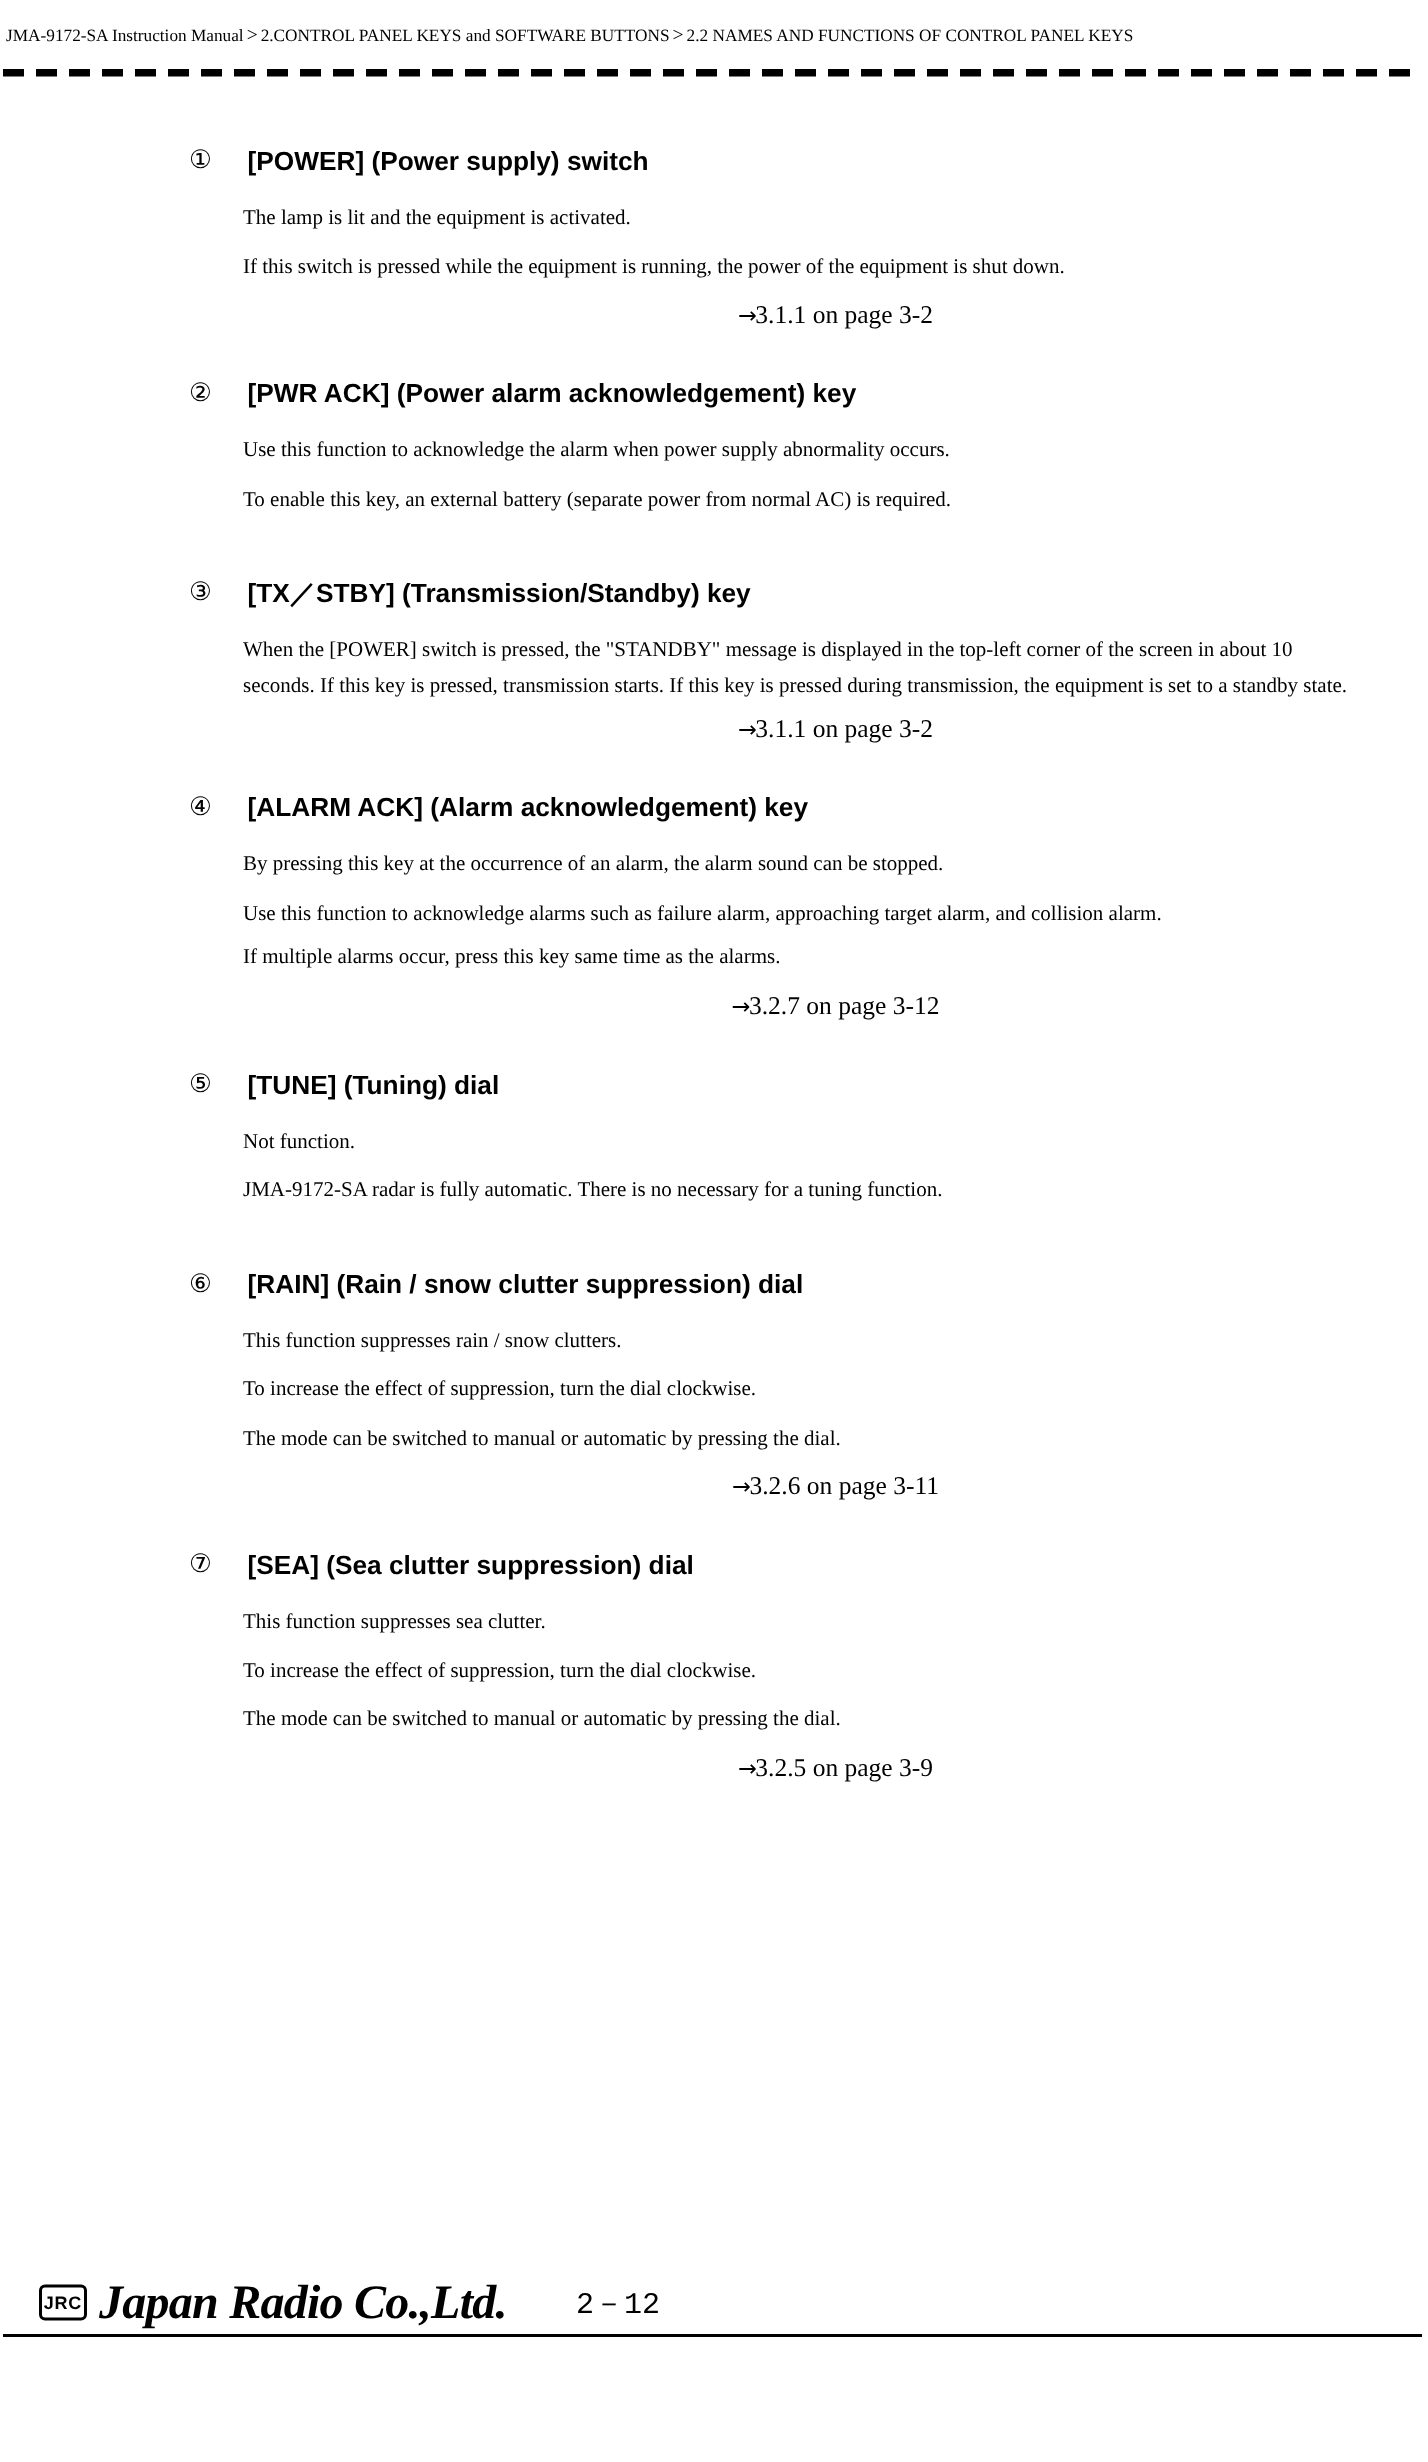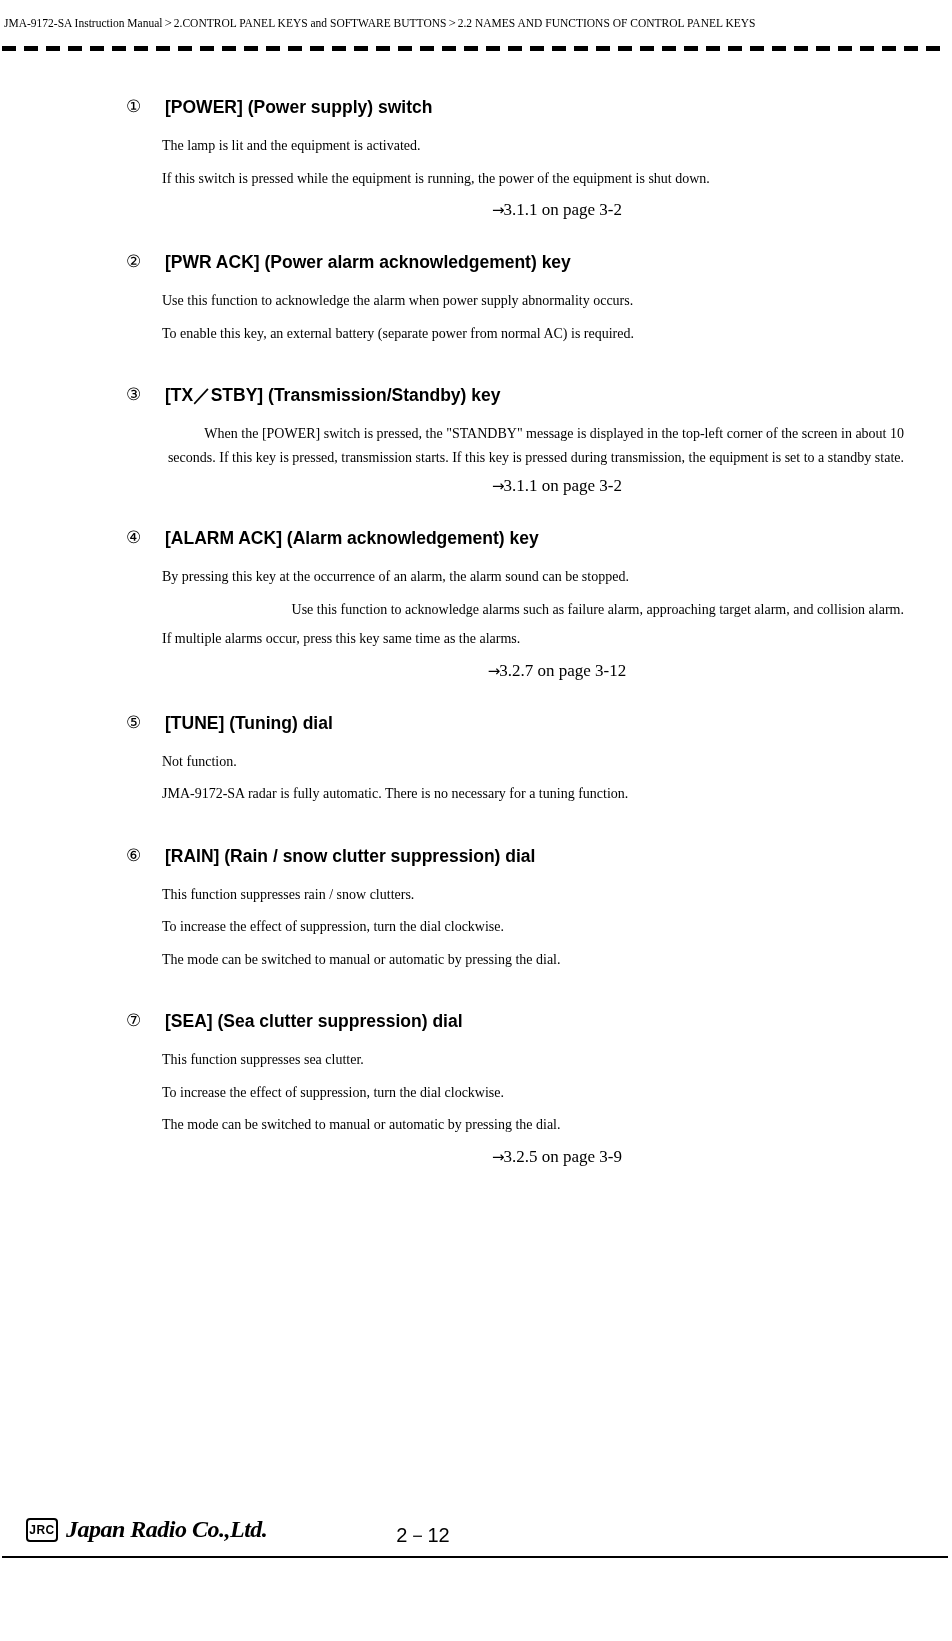--- a/index.html
+++ b/index.html
@@ -82,21 +82,21 @@
 
   .para {
     font-family: "Liberation Serif", serif;
     font-size: 14px;
     line-height: 23.5px;
     color: #000;
     margin: 0 0 9px 0;
     padding-left: 162px;
     padding-right: 48px;
   }
-  .para.tight { margin-bottom: 6px; text-align: right; }
+  .para.tight { margin-bottom: 6px; }
 
   .ref {
     font-family: "Liberation Serif", serif;
     font-size: 17px;
     line-height: 22px;
     padding-left: 162px;
     margin: 4px 0 0 0;
     color: #000;
     white-space: nowrap;
     text-align: center;
@@ -137,34 +137,33 @@
     font-size: 12px;
     letter-spacing: 0.5px;
     color: #000;
     box-sizing: border-box;
   }
   .jrc-name {
     margin-left: 8px;
     font-family: "Liberation Serif", serif;
     font-style: italic;
     font-weight: bold;
-    font-size: 24px;
+    font-size: 32px;
     letter-spacing: -0.5px;
     color: #000;
   }
   .footer-page {
     position: absolute;
     left: 0;
     top: 18px;
     width: 824px;
     text-align: center;
-    font-family: Liberation Sans, sans-serif;
+    font-family: Liberation Mono, monospace;
     font-size: 20px;
     color: #000;
-    padding-left: 11px;
   }
   .footer-rule {
     position: absolute;
     left: 2px;
     top: 1556px;
     width: 946px;
     height: 2px;
     background: #000;
   }
 </style>
@@ -232,20 +231,21 @@
   <div class="gap-after-section"></div>
 
   <div class="section">
     <div class="sec-head">
       <span class="sec-num">⑥</span>
       <span>[RAIN] (Rain / snow clutter suppression) dial</span>
     </div>
     <p class="para">This function suppresses rain / snow clutters.</p>
     <p class="para">To increase the effect of suppression, turn the dial clockwise.</p>
     <p class="para">The mode can be switched to manual or automatic by pressing the dial.</p>
+    <p class="ref"><span class="arrow">→</span><span>3.2.6 on page 3-11</span></p>
   </div>
   <div class="gap-after-section"></div>
 
   <div class="section">
     <div class="sec-head">
       <span class="sec-num">⑦</span>
       <span>[SEA] (Sea clutter suppression) dial</span>
     </div>
     <p class="para">This function suppresses sea clutter.</p>
     <p class="para">To increase the effect of suppression, turn the dial clockwise.</p>

